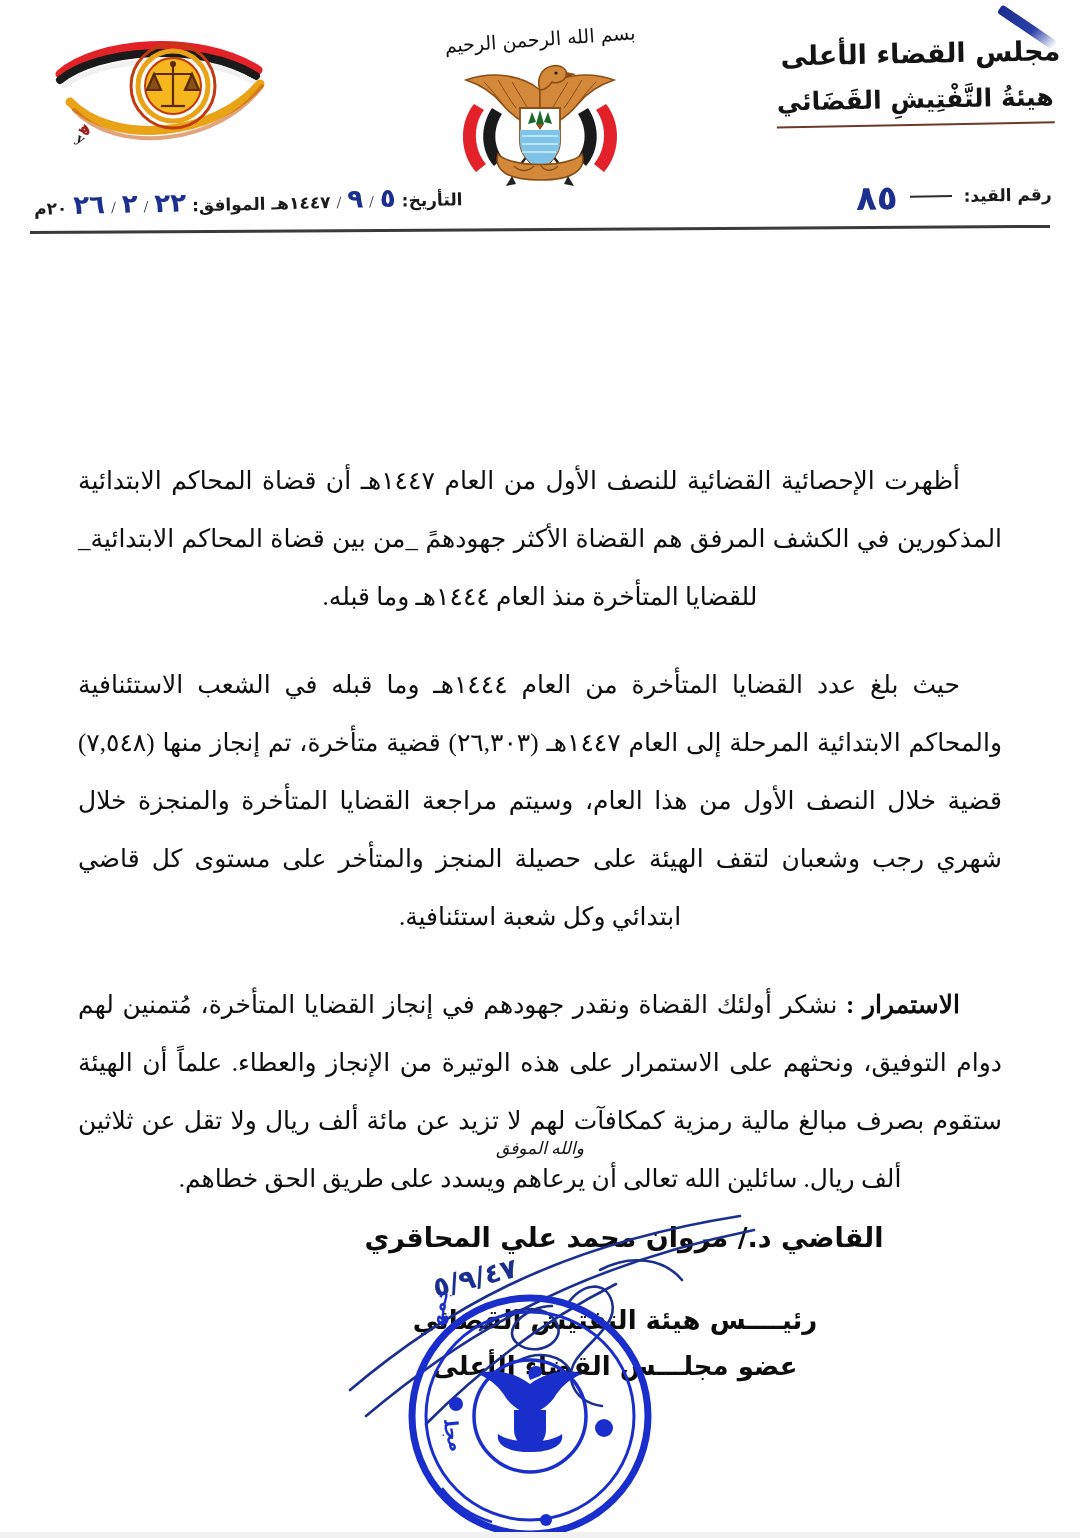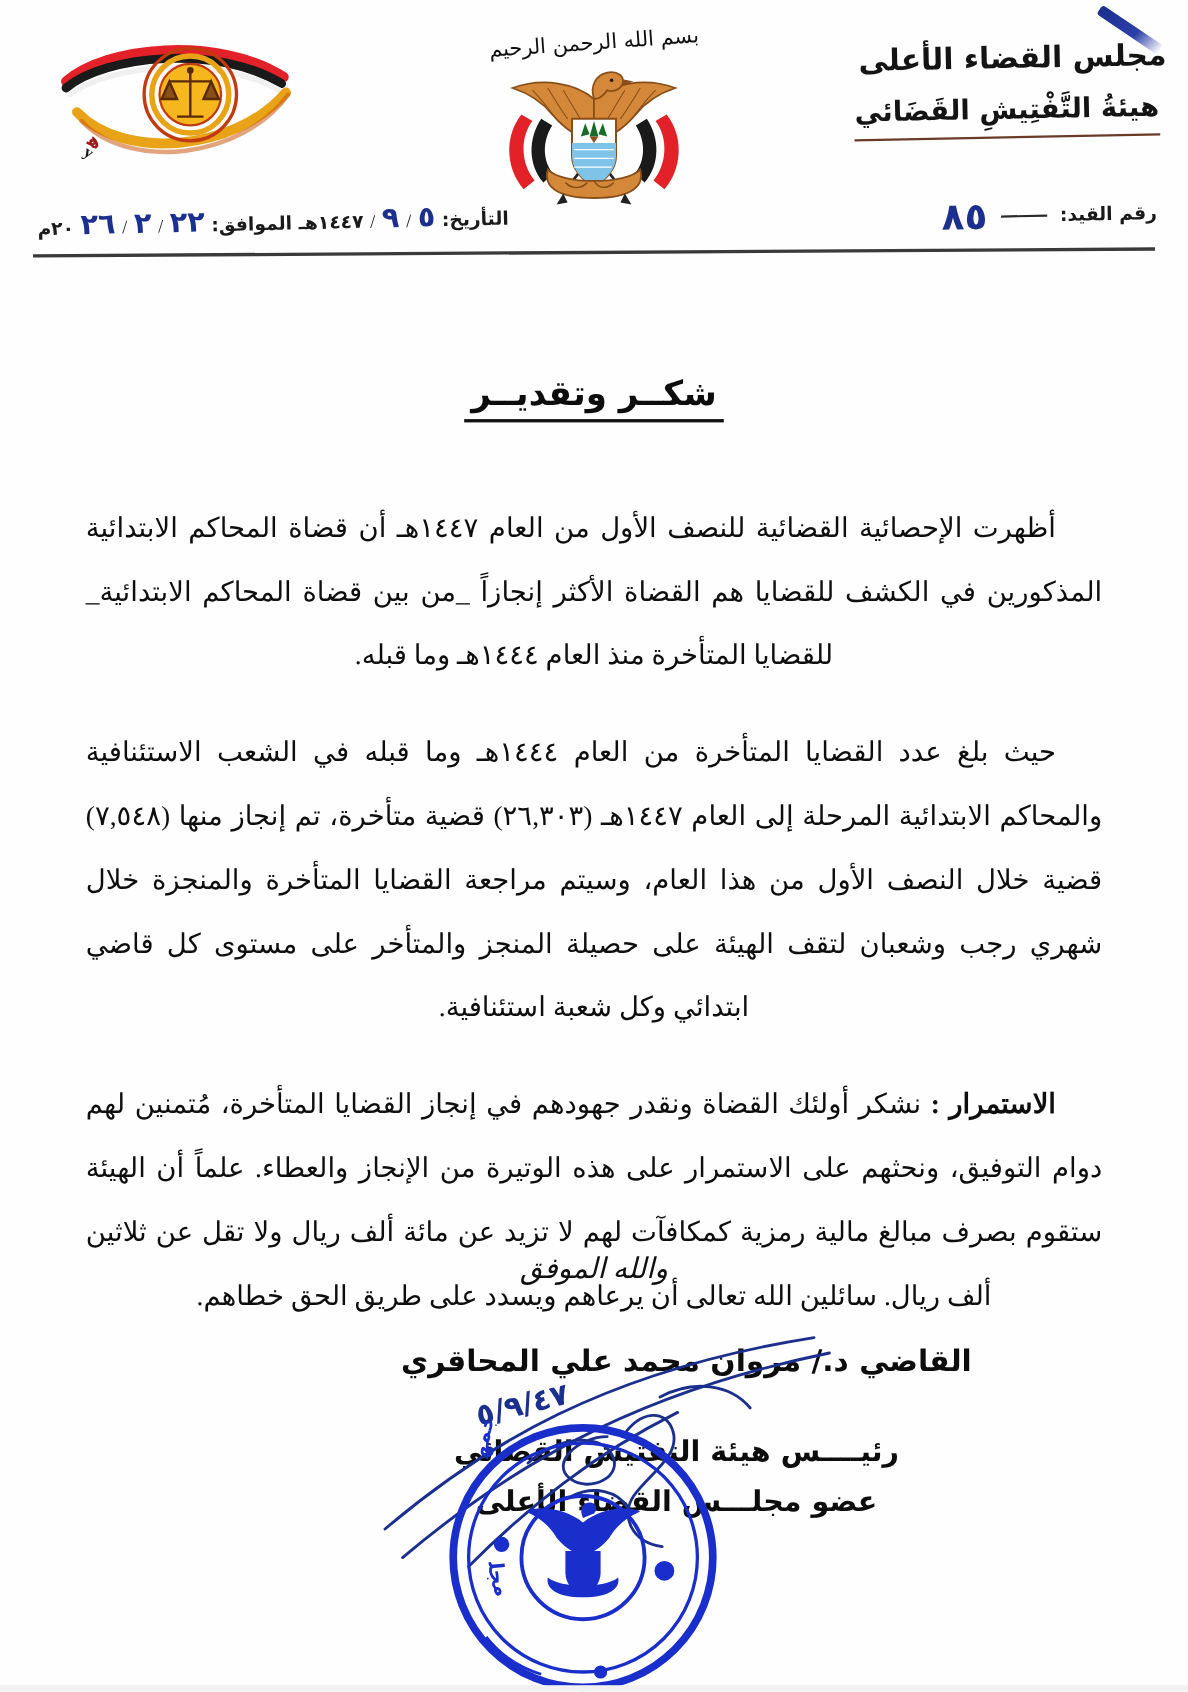--- a/index.html
+++ b/index.html
@@ -216,21 +216,21 @@
   
   .closing {
     position: absolute;
     top: 1138px;
     left: 0; right: 0;
     text-align: center;
   }
   .closing span {
     font-family: "Liberation Serif", "DejaVu Serif", serif;
     font-style: italic;
-    font-size: 26px;
+    font-size: 17px;
     color: #101010;
   }
 
   .signature-block {
     position: absolute;
     top: 1222px;
     right: 0;
     left: 0;
     text-align: center;
   }
@@ -409,26 +409,23 @@
       <span class="date-sep">/</span>
       <span class="ink">٢</span>
       <span class="date-sep">/</span>
       <span class="ink">٢٦</span>
       <span class="date-mid">٢٠م</span>
     </div>
 
     <div class="header-rule"></div>
   </div>
 
-  <div class="doc-title">
-    <span>شكــر وتقديــر</span>
-  </div>
 
   <div class="body-text">
-    <p class="para p1">أظهرت الإحصائية القضائية للنصف الأول من العام ١٤٤٧هـ أن قضاة المحاكم الابتدائية المذكورين في الكشف للقضايا هم القضاة الأكثر إنجازاً _من بين قضاة المحاكم الابتدائية_ للقضايا المتأخرة منذ العام ١٤٤٤هـ وما قبله.</p>
+    <p class="para p1">أظهرت الإحصائية القضائية للنصف الأول من العام ١٤٤٧هـ أن قضاة المحاكم الابتدائية المذكورين في الكشف المرفق هم القضاة الأكثر جهودهمً _من بين قضاة المحاكم الابتدائية_ للقضايا المتأخرة منذ العام ١٤٤٤هـ وما قبله.</p>
     <p class="para p2">حيث بلغ عدد القضايا المتأخرة من العام ١٤٤٤هـ وما قبله في الشعب الاستئنافية والمحاكم الابتدائية المرحلة إلى العام ١٤٤٧هـ (٢٦,٣٠٣) قضية متأخرة، تم إنجاز منها (٧,٥٤٨) قضية خلال النصف الأول من هذا العام، وسيتم مراجعة القضايا المتأخرة والمنجزة خلال شهري رجب وشعبان لتقف الهيئة على حصيلة المنجز والمتأخر على مستوى كل قاضي ابتدائي وكل شعبة استئنافية.</p>
     <p class="para p3"><span class="lead">الاستمرار :</span><span> نشكر أولئك القضاة ونقدر جهودهم في إنجاز القضايا المتأخرة، مُتمنين لهم دوام التوفيق، ونحثهم على الاستمرار على هذه الوتيرة من الإنجاز والعطاء. علماً أن الهيئة ستقوم بصرف مبالغ مالية رمزية كمكافآت لهم لا تزيد عن مائة ألف ريال ولا تقل عن ثلاثين ألف ريال. سائلين الله تعالى أن يرعاهم ويسدد على طريق الحق خطاهم.</span></p>
   </div>
 
   <div class="closing">
     <span>والله الموفق</span>
   </div>
 
   <div class="signature-block">
     <div class="sig-name">القاضي د./ مروان محمد علي المحاقري</div>

